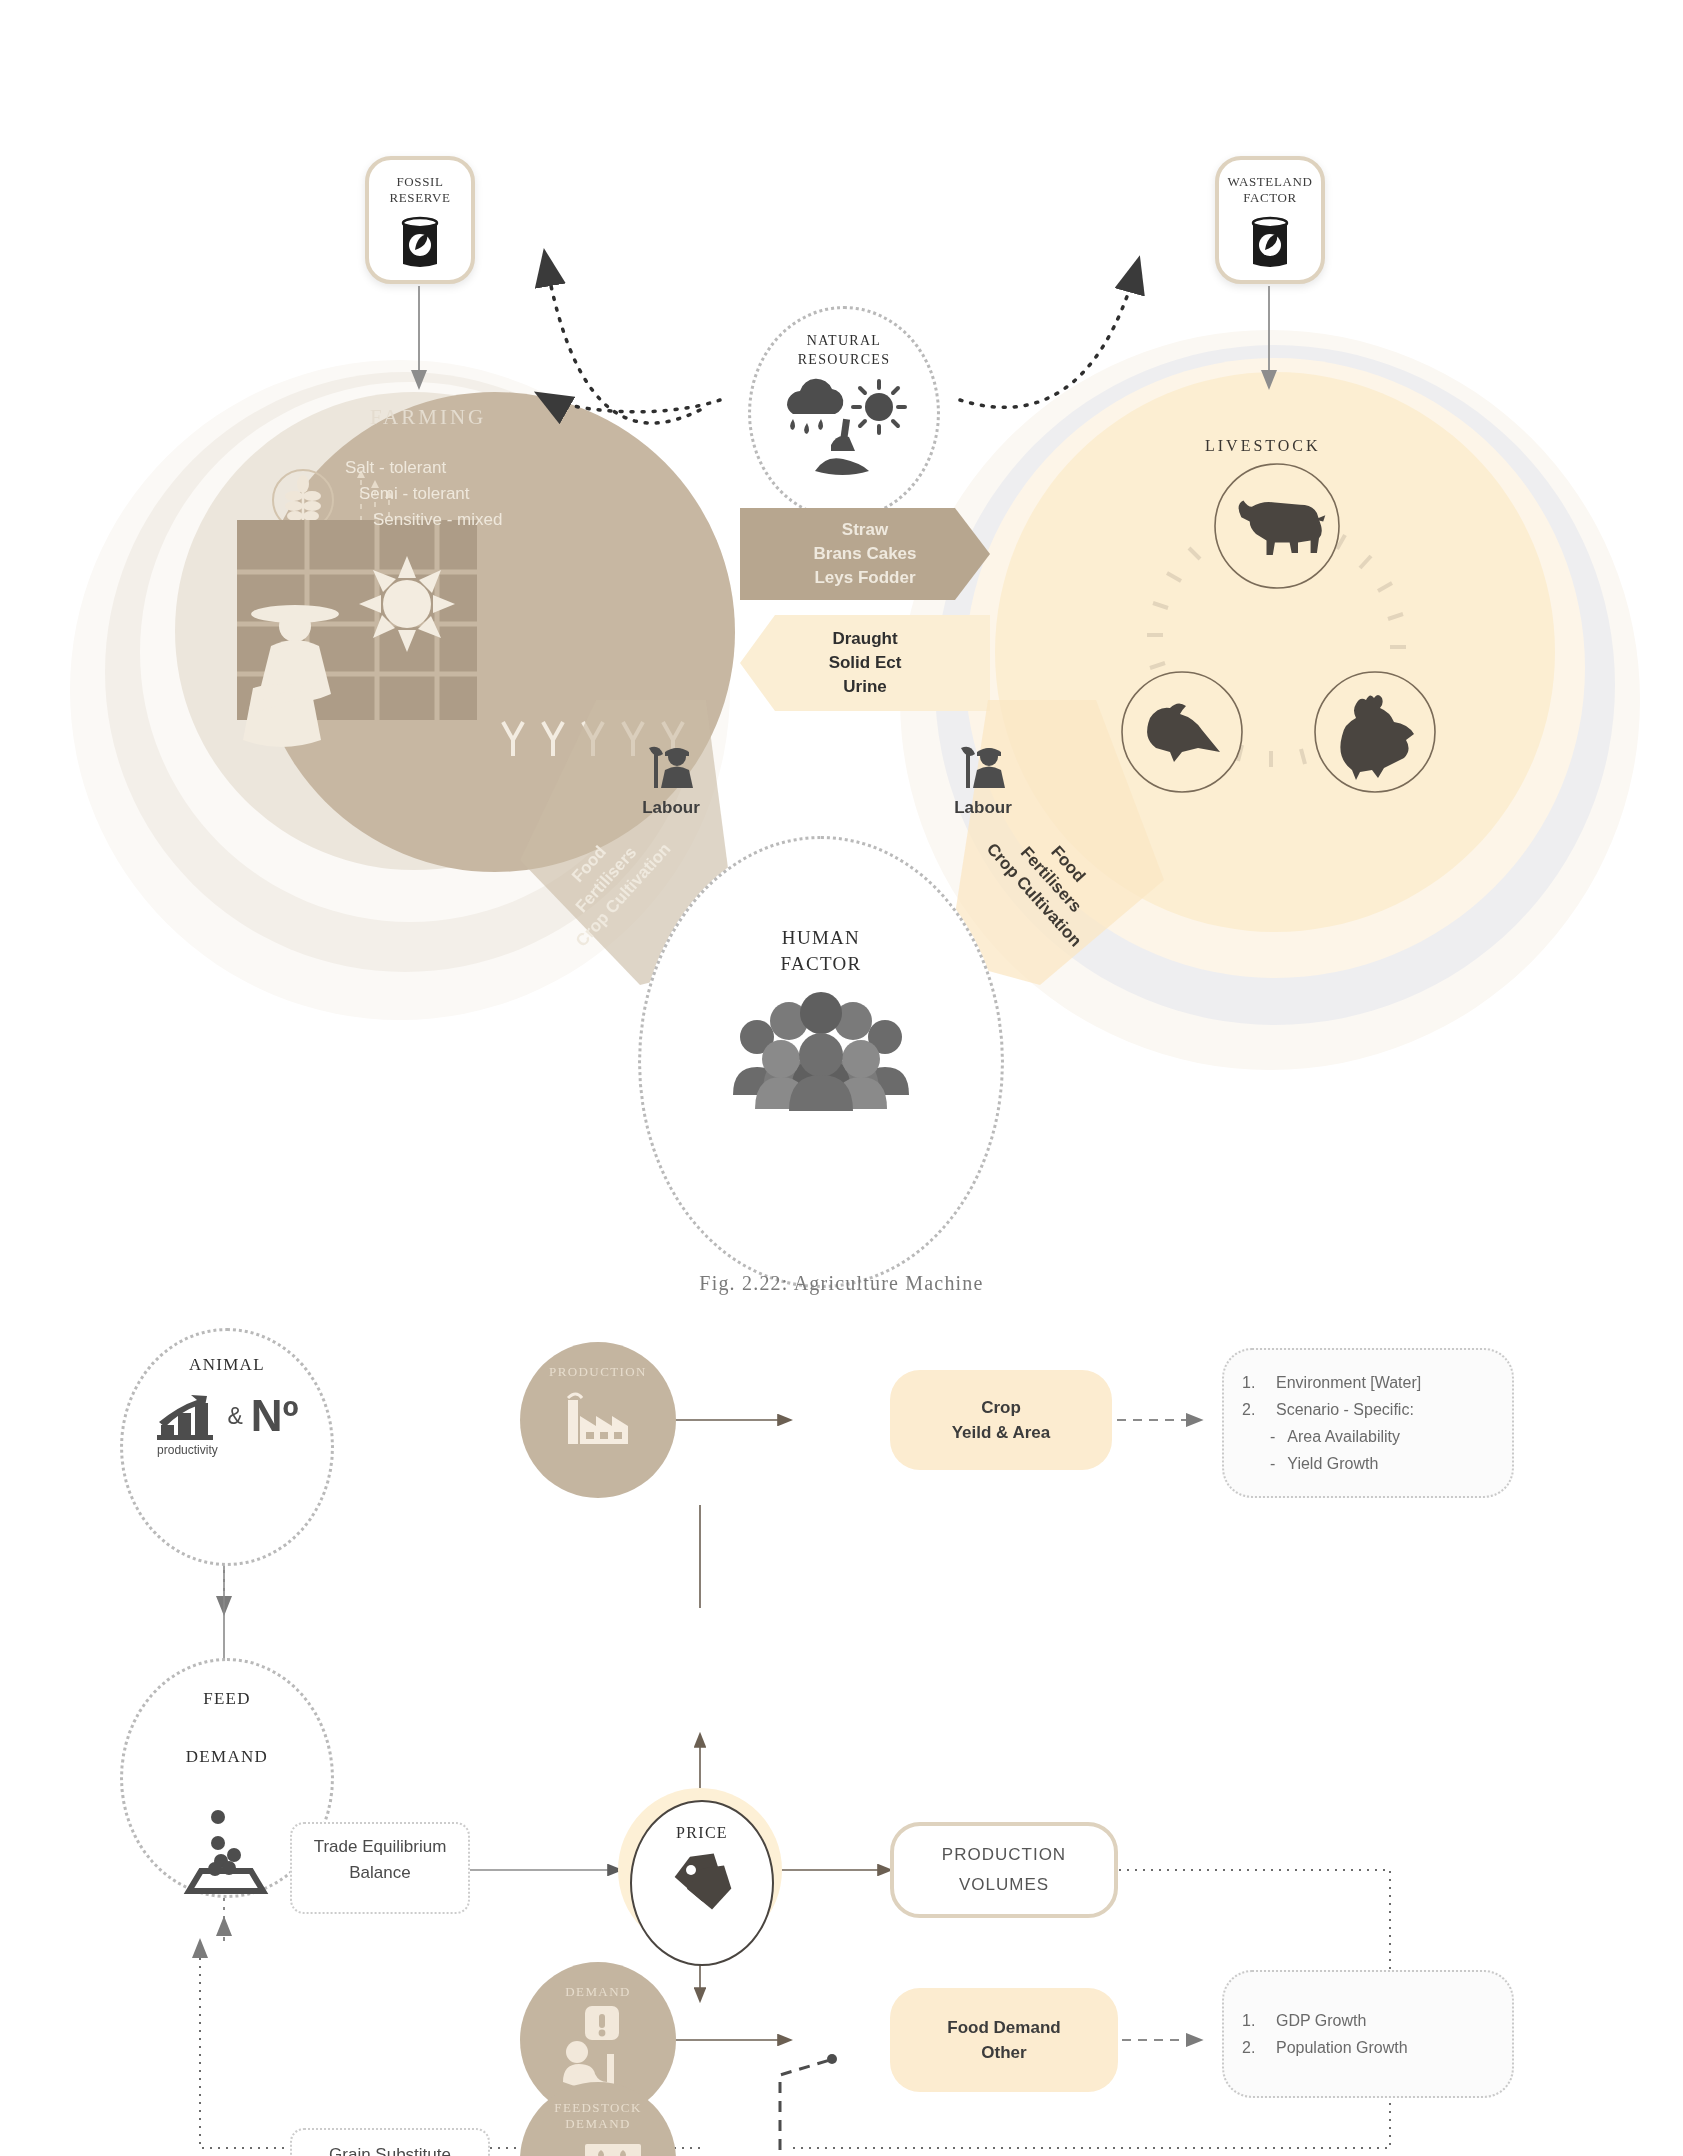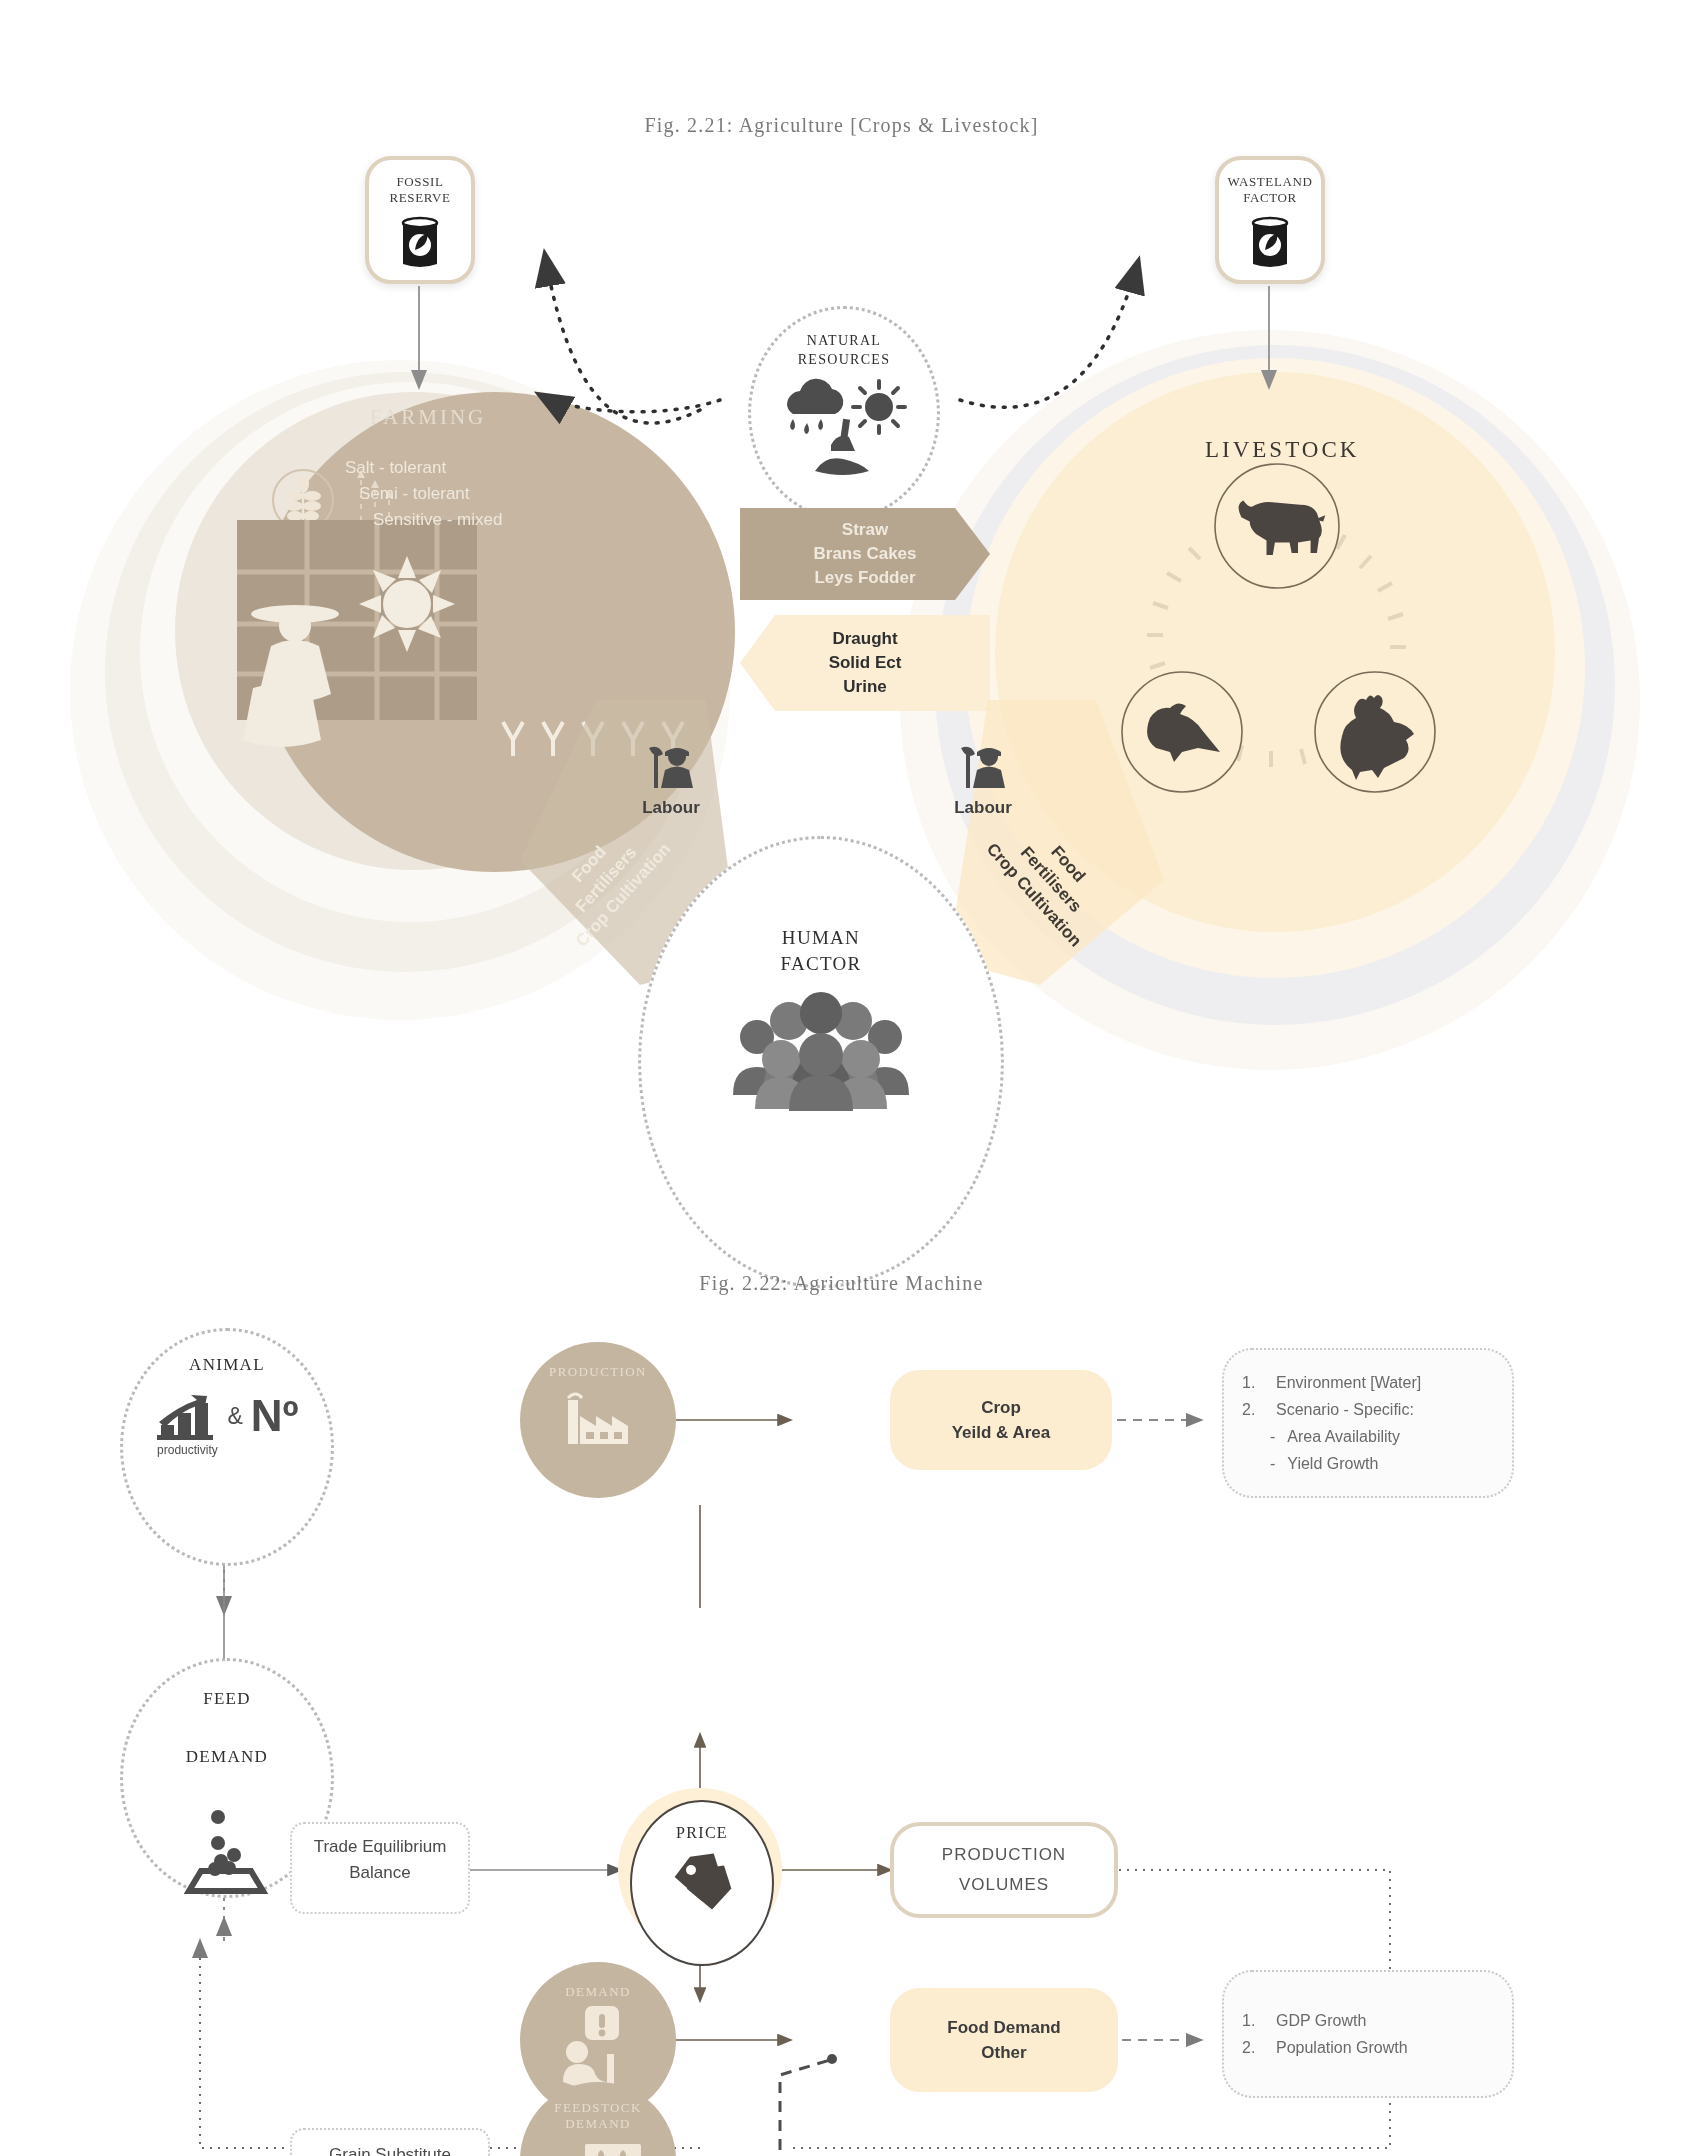--- a/index.html
+++ b/index.html
@@ -26,21 +26,21 @@
   .dot-circle{position:absolute;border-radius:50%;background:#fff;
     border:3px dotted #b9b9b9;display:flex;flex-direction:column;align-items:center;}
   .dot-circle .dc-title{font-family:"Liberation Serif",serif;letter-spacing:1.3px;color:#2f2f2f;text-align:center;}
 
   .big-circle{position:absolute;border-radius:50%;}
 
   .farm-label{position:absolute;font-family:"Liberation Serif",serif;letter-spacing:3px;
     color:#e4dccf;font-size:21px;}
   .farm-list{position:absolute;color:#efe8dc;font-size:17px;line-height:26px;font-family:"Liberation Sans",sans-serif;}
 
-  .livestock-label{position:absolute;font-family:"Liberation Serif",serif;letter-spacing:3px;color:#3a3632;font-size:23px;}
+  .livestock-label{position:absolute;font-family:"Liberation Serif",serif;letter-spacing:3px;color:#3a3632;font-size:16px;}
 
   .chev{position:absolute;display:flex;flex-direction:column;align-items:center;justify-content:center;
     text-align:center;font-weight:bold;font-size:17px;line-height:24px;}
 
   .labour{position:absolute;text-align:center;}
   .labour .lb-text{font-size:17px;color:#3f3f3f;font-weight:700;margin-top:2px;}
 
   .diag-label{position:absolute;font-weight:bold;font-size:17px;line-height:23px;text-align:center;}
 
   
@@ -64,21 +64,20 @@
     display:flex;flex-direction:column;align-items:center;justify-content:flex-start;
     padding-top:12px;box-sizing:border-box;font-size:17px;color:#4a4a4a;line-height:26px;}
 
   svg{overflow:visible;}
 </style>
 </head>
 <body>
 
 <div id="fig221">
 
-  <div class="fig-title" style="top:114px;">Fig. 2.21: Agriculture  [Crops &amp; Livestock]</div>
 
   <div class="halo" style="left:70px;top:360px;width:660px;height:660px;background:#fbf9f6;"></div>
   <div class="halo" style="left:105px;top:372px;width:600px;height:600px;background:#f3efe9;"></div>
   <div class="halo" style="left:140px;top:382px;width:540px;height:540px;background:#fbf9f6;"></div>
   <div class="halo" style="left:175px;top:392px;width:478px;height:478px;background:#ece6dc;"></div>
   <div class="big-circle" style="left:255px;top:392px;width:480px;height:480px;background:#c7b7a2;overflow:hidden;">
   </div>
 
   <div class="halo" style="left:900px;top:330px;width:740px;height:740px;background:#fbf8f3;"></div>
   <div class="halo" style="left:935px;top:345px;width:680px;height:680px;background:#eeeef0;"></div>

